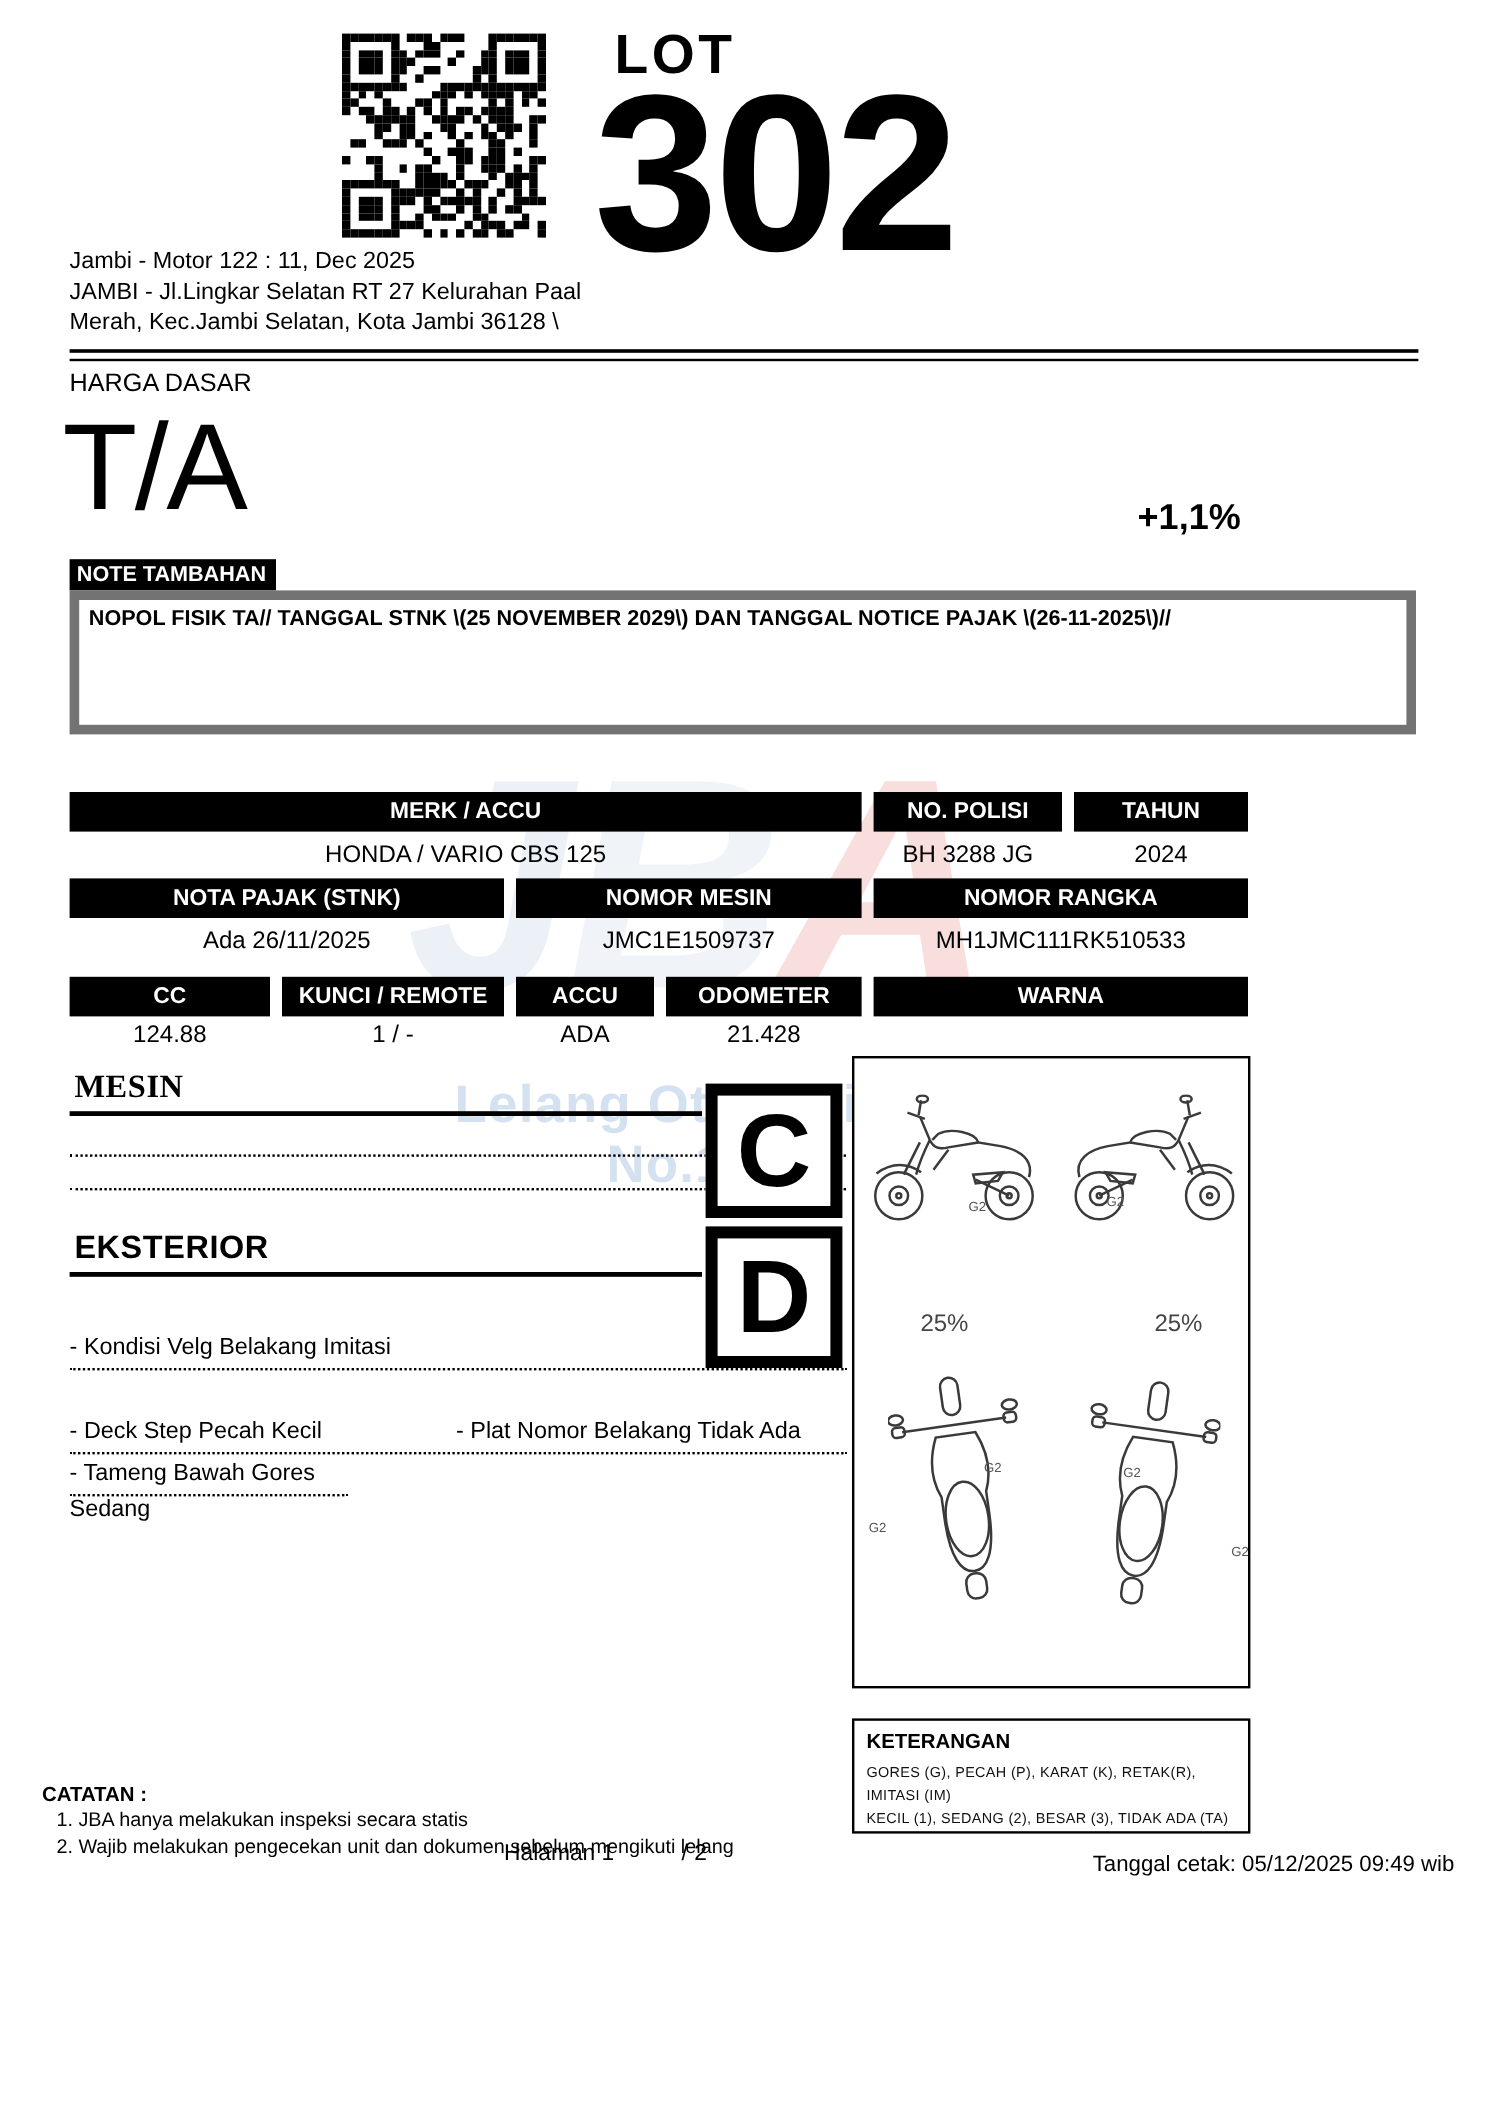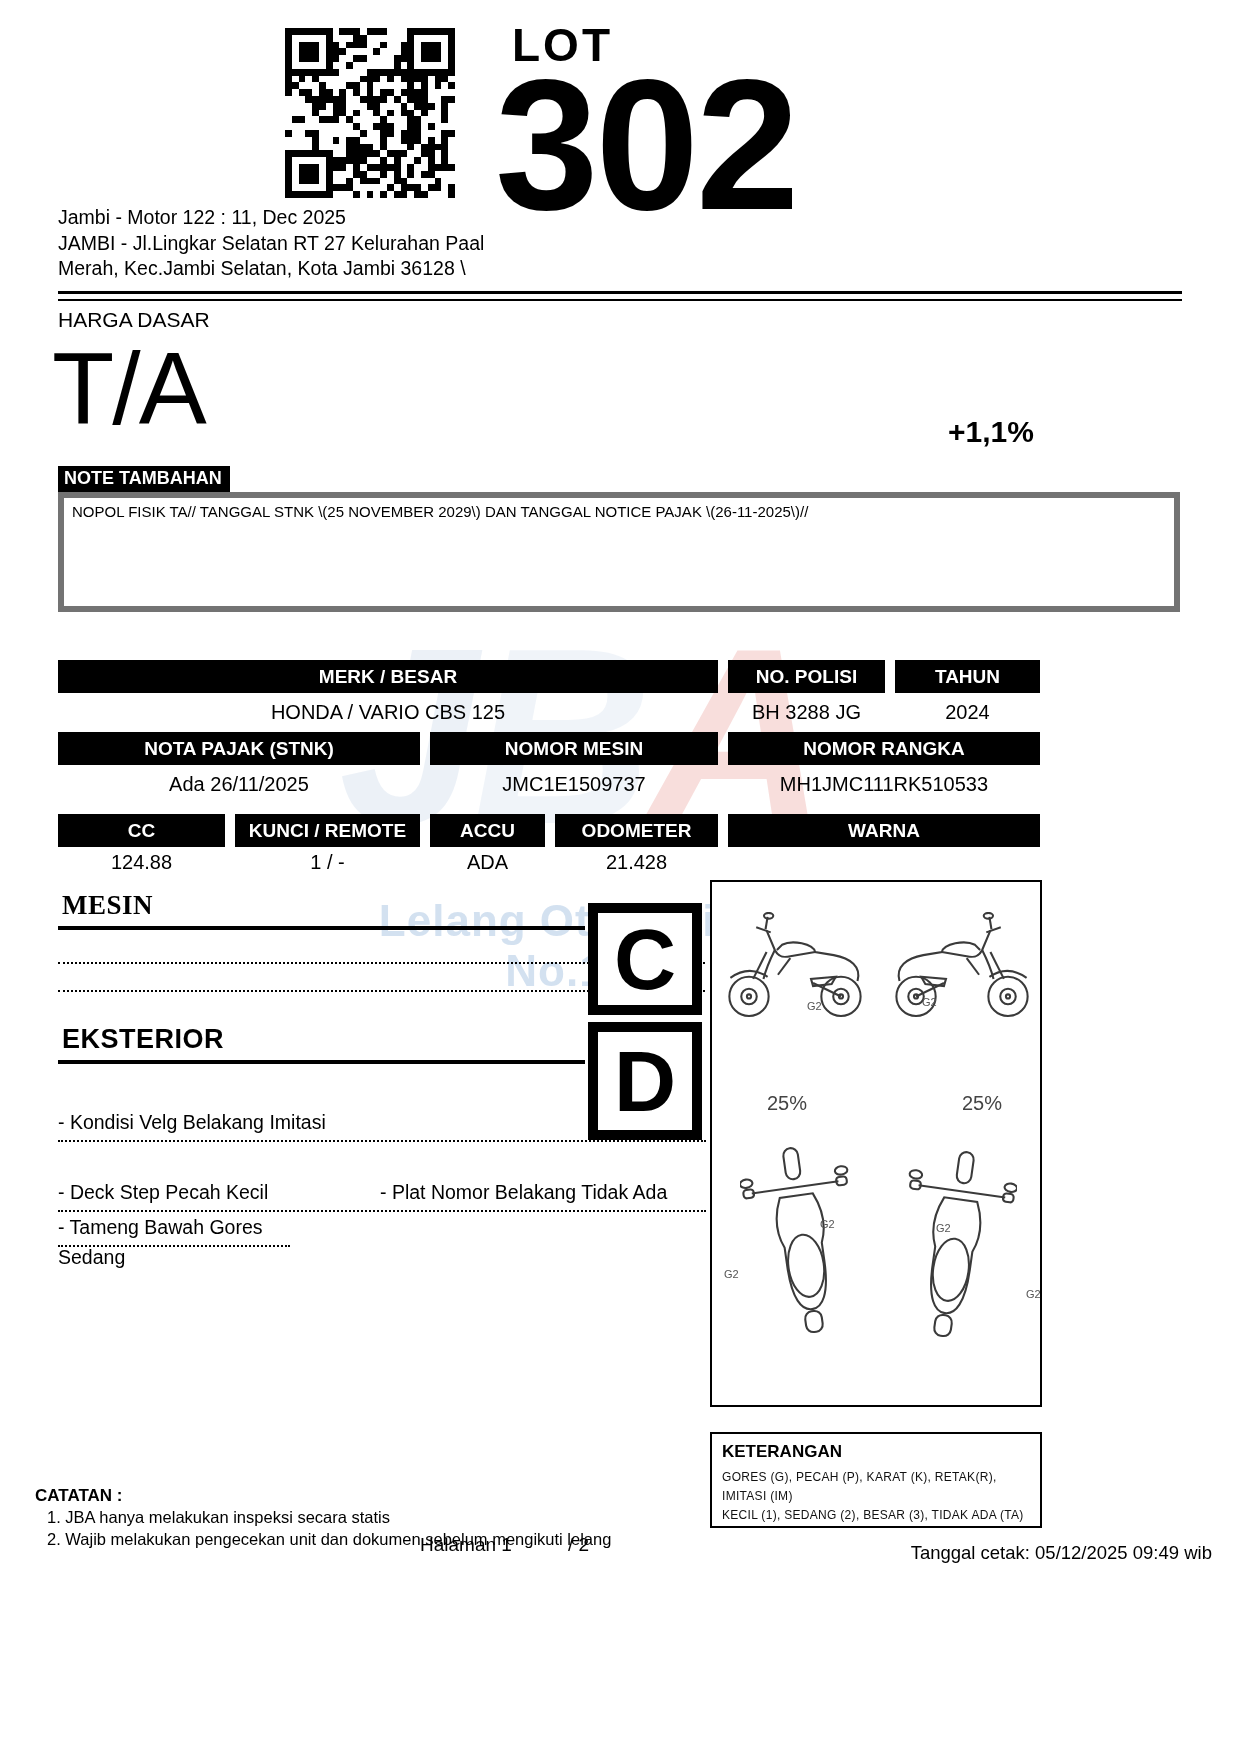--- a/index.html
+++ b/index.html
@@ -24,21 +24,21 @@
   .qr{display:grid;grid-template-rows:repeat(25,1fr);grid-template-columns:repeat(25,1fr);width:170px;height:170px;background:#fff;}
   .qr i{display:block;}
   .lot-label{font-size:46px;font-weight:700;letter-spacing:3px;}
   .lot-number{font-size:186px;font-weight:800;line-height:1;letter-spacing:-3px;}
   .addr{font-size:19.5px;line-height:1.32;width:445px;}
   .dline{height:5px;border-top:3px solid #000;border-bottom:2px solid #000;}
   .harga-label{font-size:21px;font-weight:400;}
   .harga-value{font-size:102px;font-weight:500;line-height:1;letter-spacing:-2px;}
   .increment{font-size:30px;font-weight:700;}
   .note-label{background:#000;color:#fff;font-weight:700;font-size:18px;padding:2px 8px 3px 6px;}
-  .note-box{border:6px solid #737373;font-size:15px;padding:4px 8px;line-height:1.3;box-sizing:border-box;background:transparent;}
+  .note-box{border:8px solid #737373;font-size:18px;padding:4px 8px;line-height:1.3;box-sizing:border-box;background:transparent;font-weight:bold;}
   
   .trow{display:flex;gap:10px;left:58px;width:982px;}
   .th{background:#000;color:#fff;font-weight:700;font-size:19px;height:33px;line-height:33px;text-align:center;box-sizing:border-box;}
   .td{font-size:20px;height:36px;line-height:36px;text-align:center;box-sizing:border-box;background:transparent;}
   
   .sec-title{font-size:27px;font-weight:700;letter-spacing:0.5px;}
   .bar{background:#000;height:4px;}
   .dotline{border-bottom:2.5px dotted #000;height:0;}
   .grade-box{border:10px solid #000;display:flex;align-items:center;justify-content:center;
              font-size:86px;font-weight:700;background:#fff;box-sizing:border-box;}
@@ -708,21 +708,21 @@
   <div class="abs harga-label" style="left:58px;top:308px;">HARGA DASAR</div>
   <div class="abs harga-value" style="left:52px;top:338px;">T/A</div>
   <div class="abs increment" style="left:948px;top:415px;">+1,1%</div>
 
   <div class="abs note-label" style="left:58px;top:466px;">NOTE TAMBAHAN</div>
   <div class="abs note-box" style="left:58px;top:492px;width:1122px;height:120px;">
     <span>NOPOL FISIK TA// TANGGAL STNK \(25 NOVEMBER 2029\) DAN TANGGAL NOTICE PAJAK \(26-11-2025\)//</span>
   </div>
 
   <div class="abs trow" style="top:660px;">
-    <div class="th" style="width:660px;">MERK / BESAR</div>
+    <div class="th" style="width:660px;">MERK / ACCU</div>
     <div class="th" style="width:157px;">NO. POLISI</div>
     <div class="th" style="width:145px;">TAHUN</div>
   </div>
   <div class="abs trow" style="top:694px;">
     <div class="td" style="width:660px;">HONDA / VARIO CBS 125</div>
     <div class="td" style="width:157px;">BH 3288 JG</div>
     <div class="td" style="width:145px;">2024</div>
   </div>
 
   <div class="abs trow" style="top:732px;">

